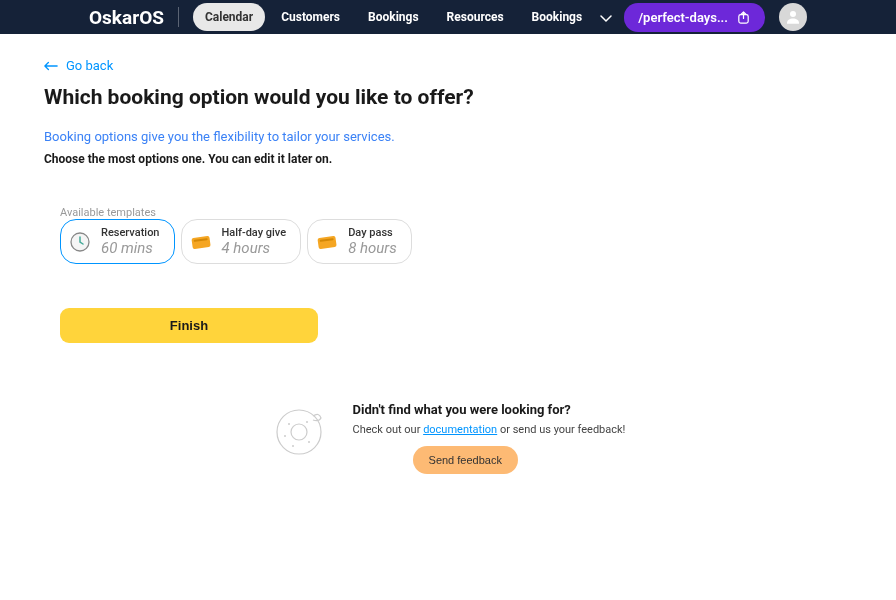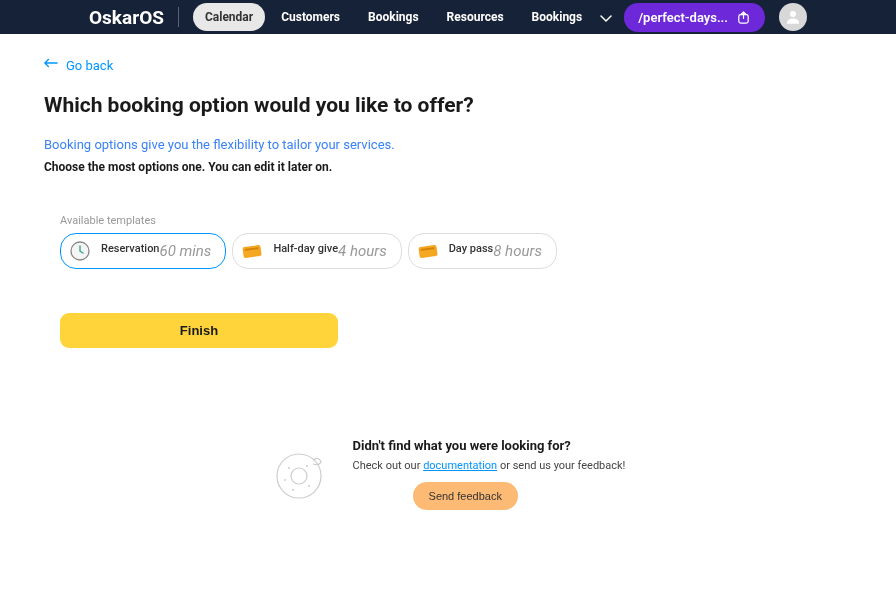--- a/index.html
+++ b/index.html
@@ -92,24 +92,24 @@
     .avatar svg { width: 18px; height: 18px; }
     
     
     .content {
       padding: 24px 44px;
     }
     .back-link {
       color: #0095ff;
       font-size: 13px;
       display: flex;
-      align-items: flex-start;
+      align-items: center;
       gap: 8px;
       cursor: pointer;
-      margin-bottom: 20px;
+      margin-bottom: 12px;
     }
     .back-arrow {
       width: 14px;
       height: 10px;
     }
     .title {
       font-size: 21px;
       font-weight: 700;
       color: #1a1a1a;
       margin-bottom: 20px;
@@ -123,21 +123,20 @@
       font-size: 12px;
       font-weight: 700;
       color: #1a1a1a;
       margin-bottom: 40px;
     }
     
     .templates-label {
       font-size: 11px;
       color: #999;
       margin-left: 16px;
-      margin-bottom: 6px;
     }
     .templates {
       display: flex;
       gap: 6px;
       margin-bottom: 44px;
       margin-left: 16px;
     }
     .template-card {
       border: 1px solid #ddd;
       border-radius: 16px;
@@ -153,53 +152,53 @@
     }
     .template-icon {
       width: 22px;
       height: 22px;
       display: flex;
       align-items: center;
       justify-content: center;
     }
     .template-texts {
       display: flex;
+      flex-direction: column;
     }
     .template-title {
       font-size: 11px;
       color: #333;
       font-weight: 500;
     }
     .template-sub {
       font-size: 15px;
       color: #999;
       font-style: italic;
     }
     
     .finish-btn {
       background: #ffd43b;
       color: #1a1a1a;
       font-size: 13px;
       font-weight: 600;
       border: none;
       border-radius: 9px;
-      width: 278px;
+      width: 258px;
       padding: 10px 0;
       margin-left: 16px;
       cursor: pointer;
       text-align: center;
     }
     
     
     .feedback {
       display: flex;
-      align-items: center;
       justify-content: center;
       gap: 20px;
-      margin-top: 90px;
+      margin-top: 59px;
     }
     .donut {
       width: 62px;
       height: 56px;
     }
     .feedback-right {
       display: flex;
       flex-direction: column;
       align-items: flex-start;
       gap: 6px;

